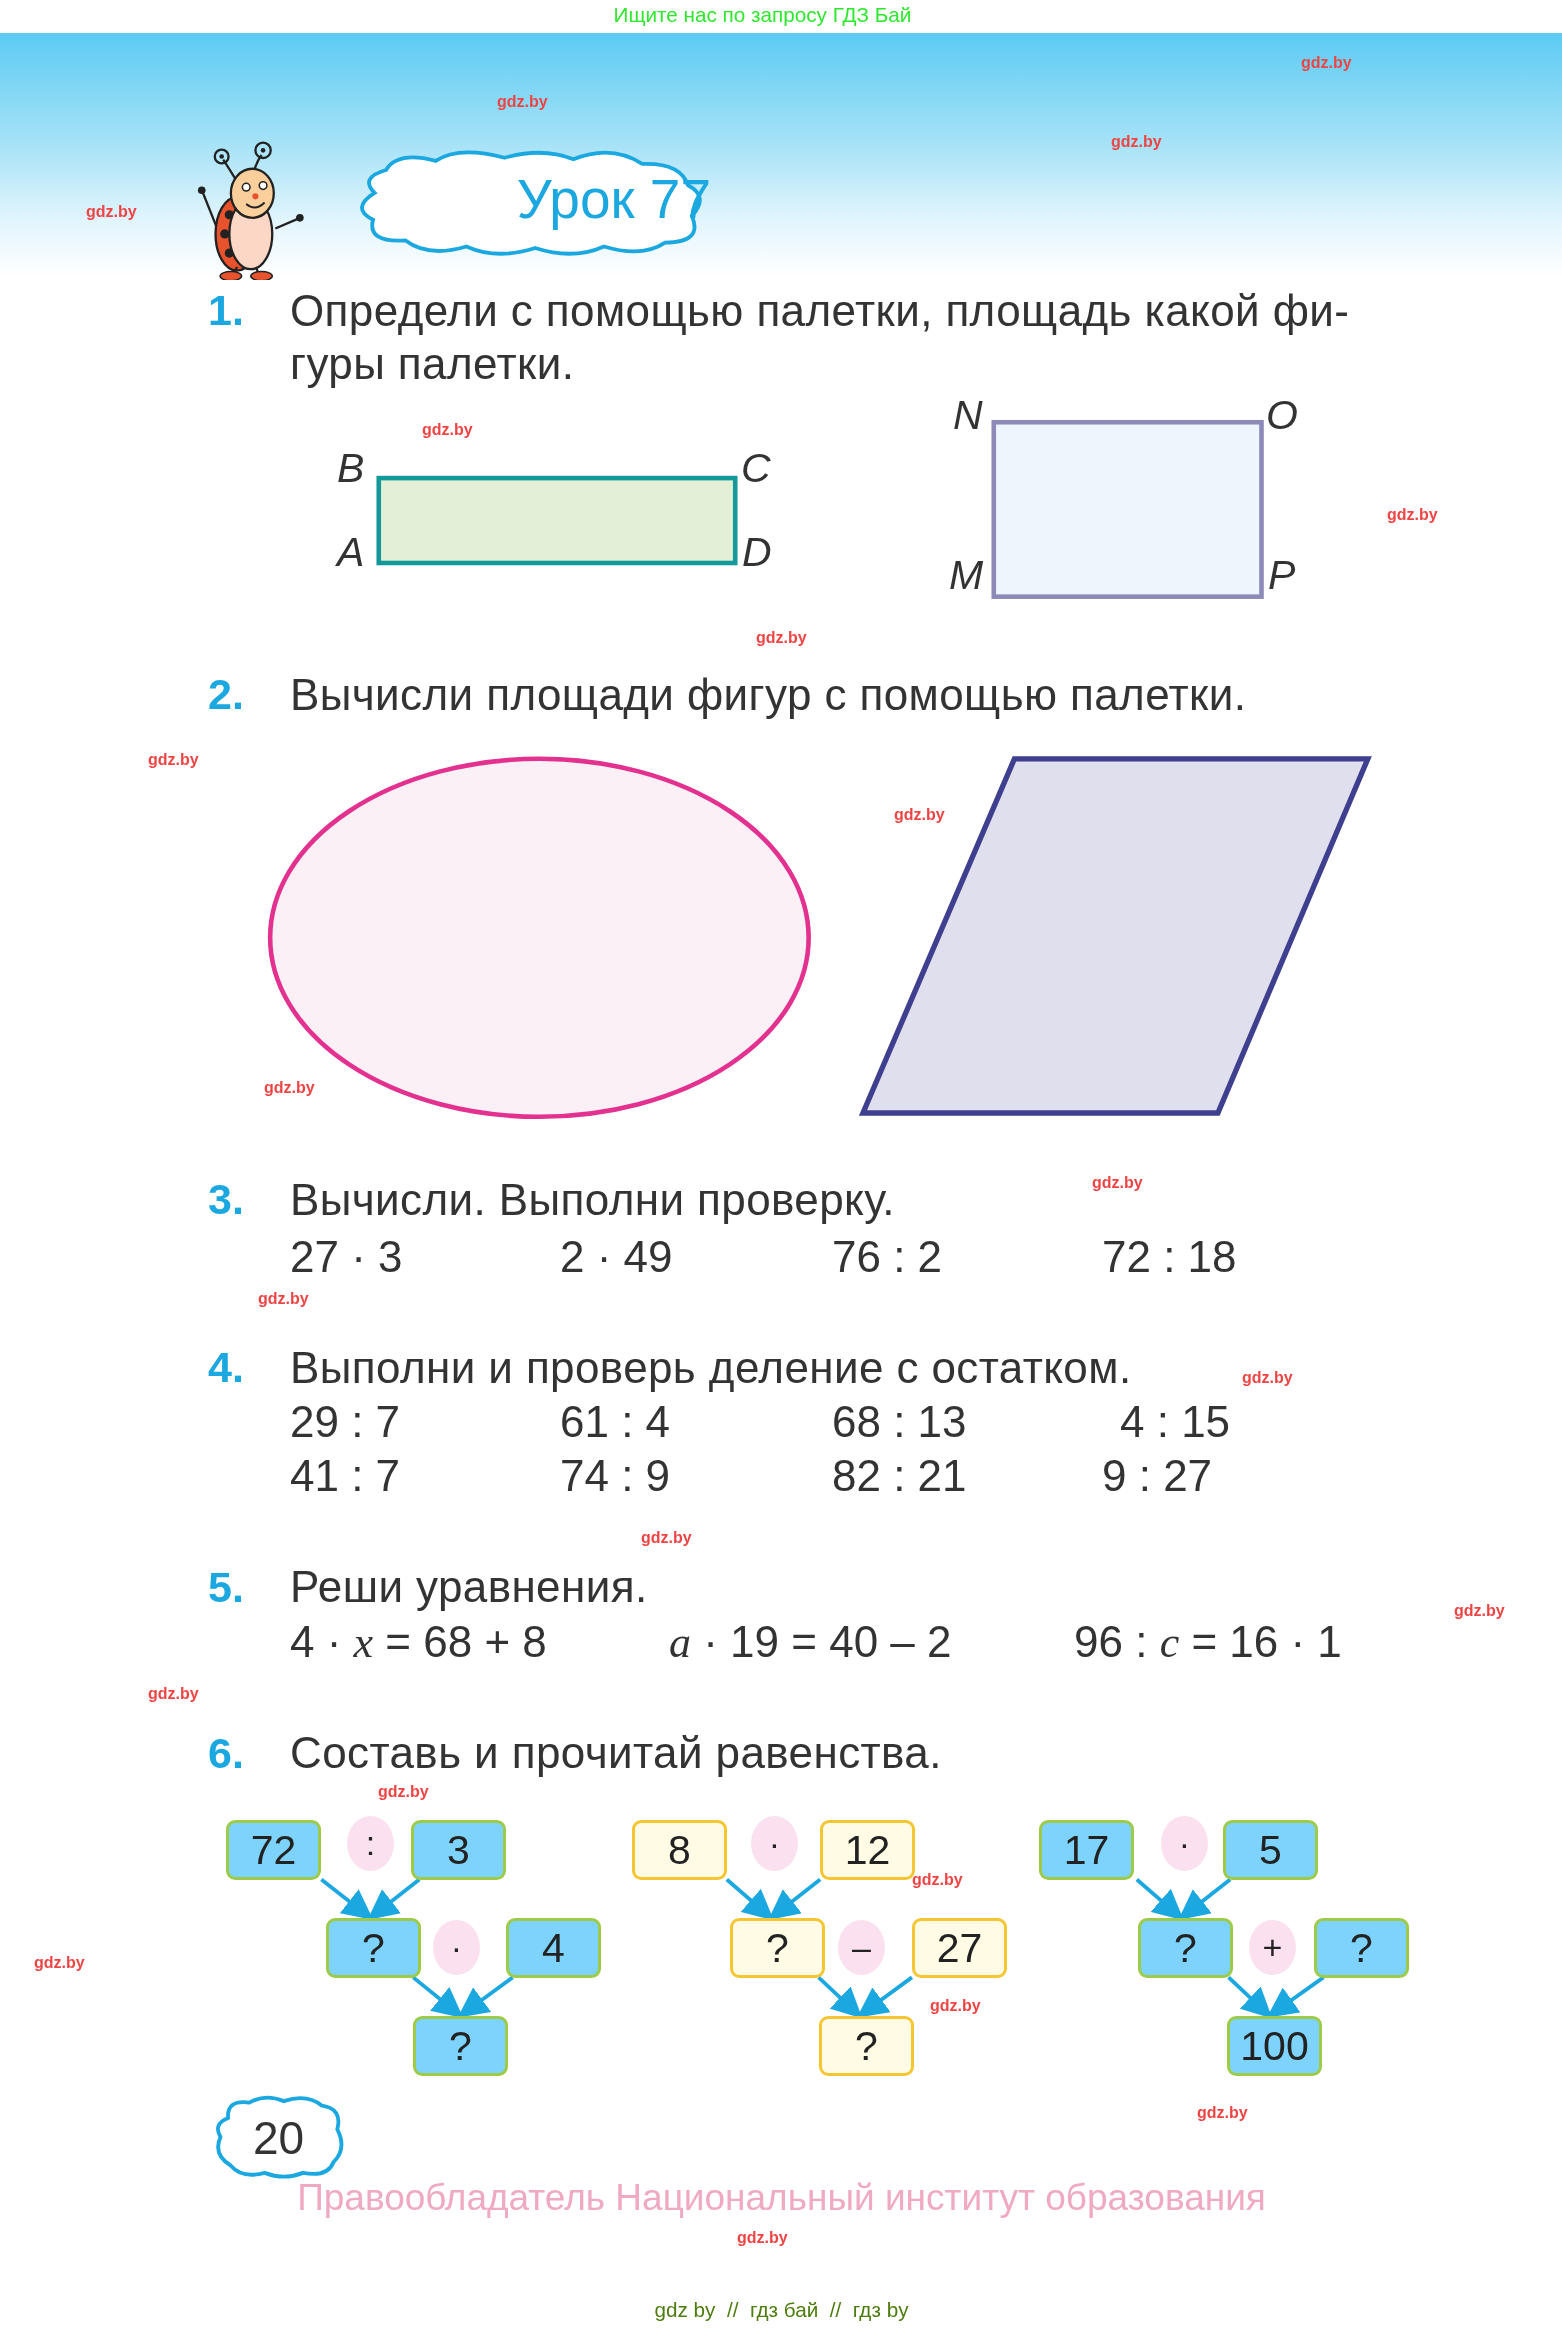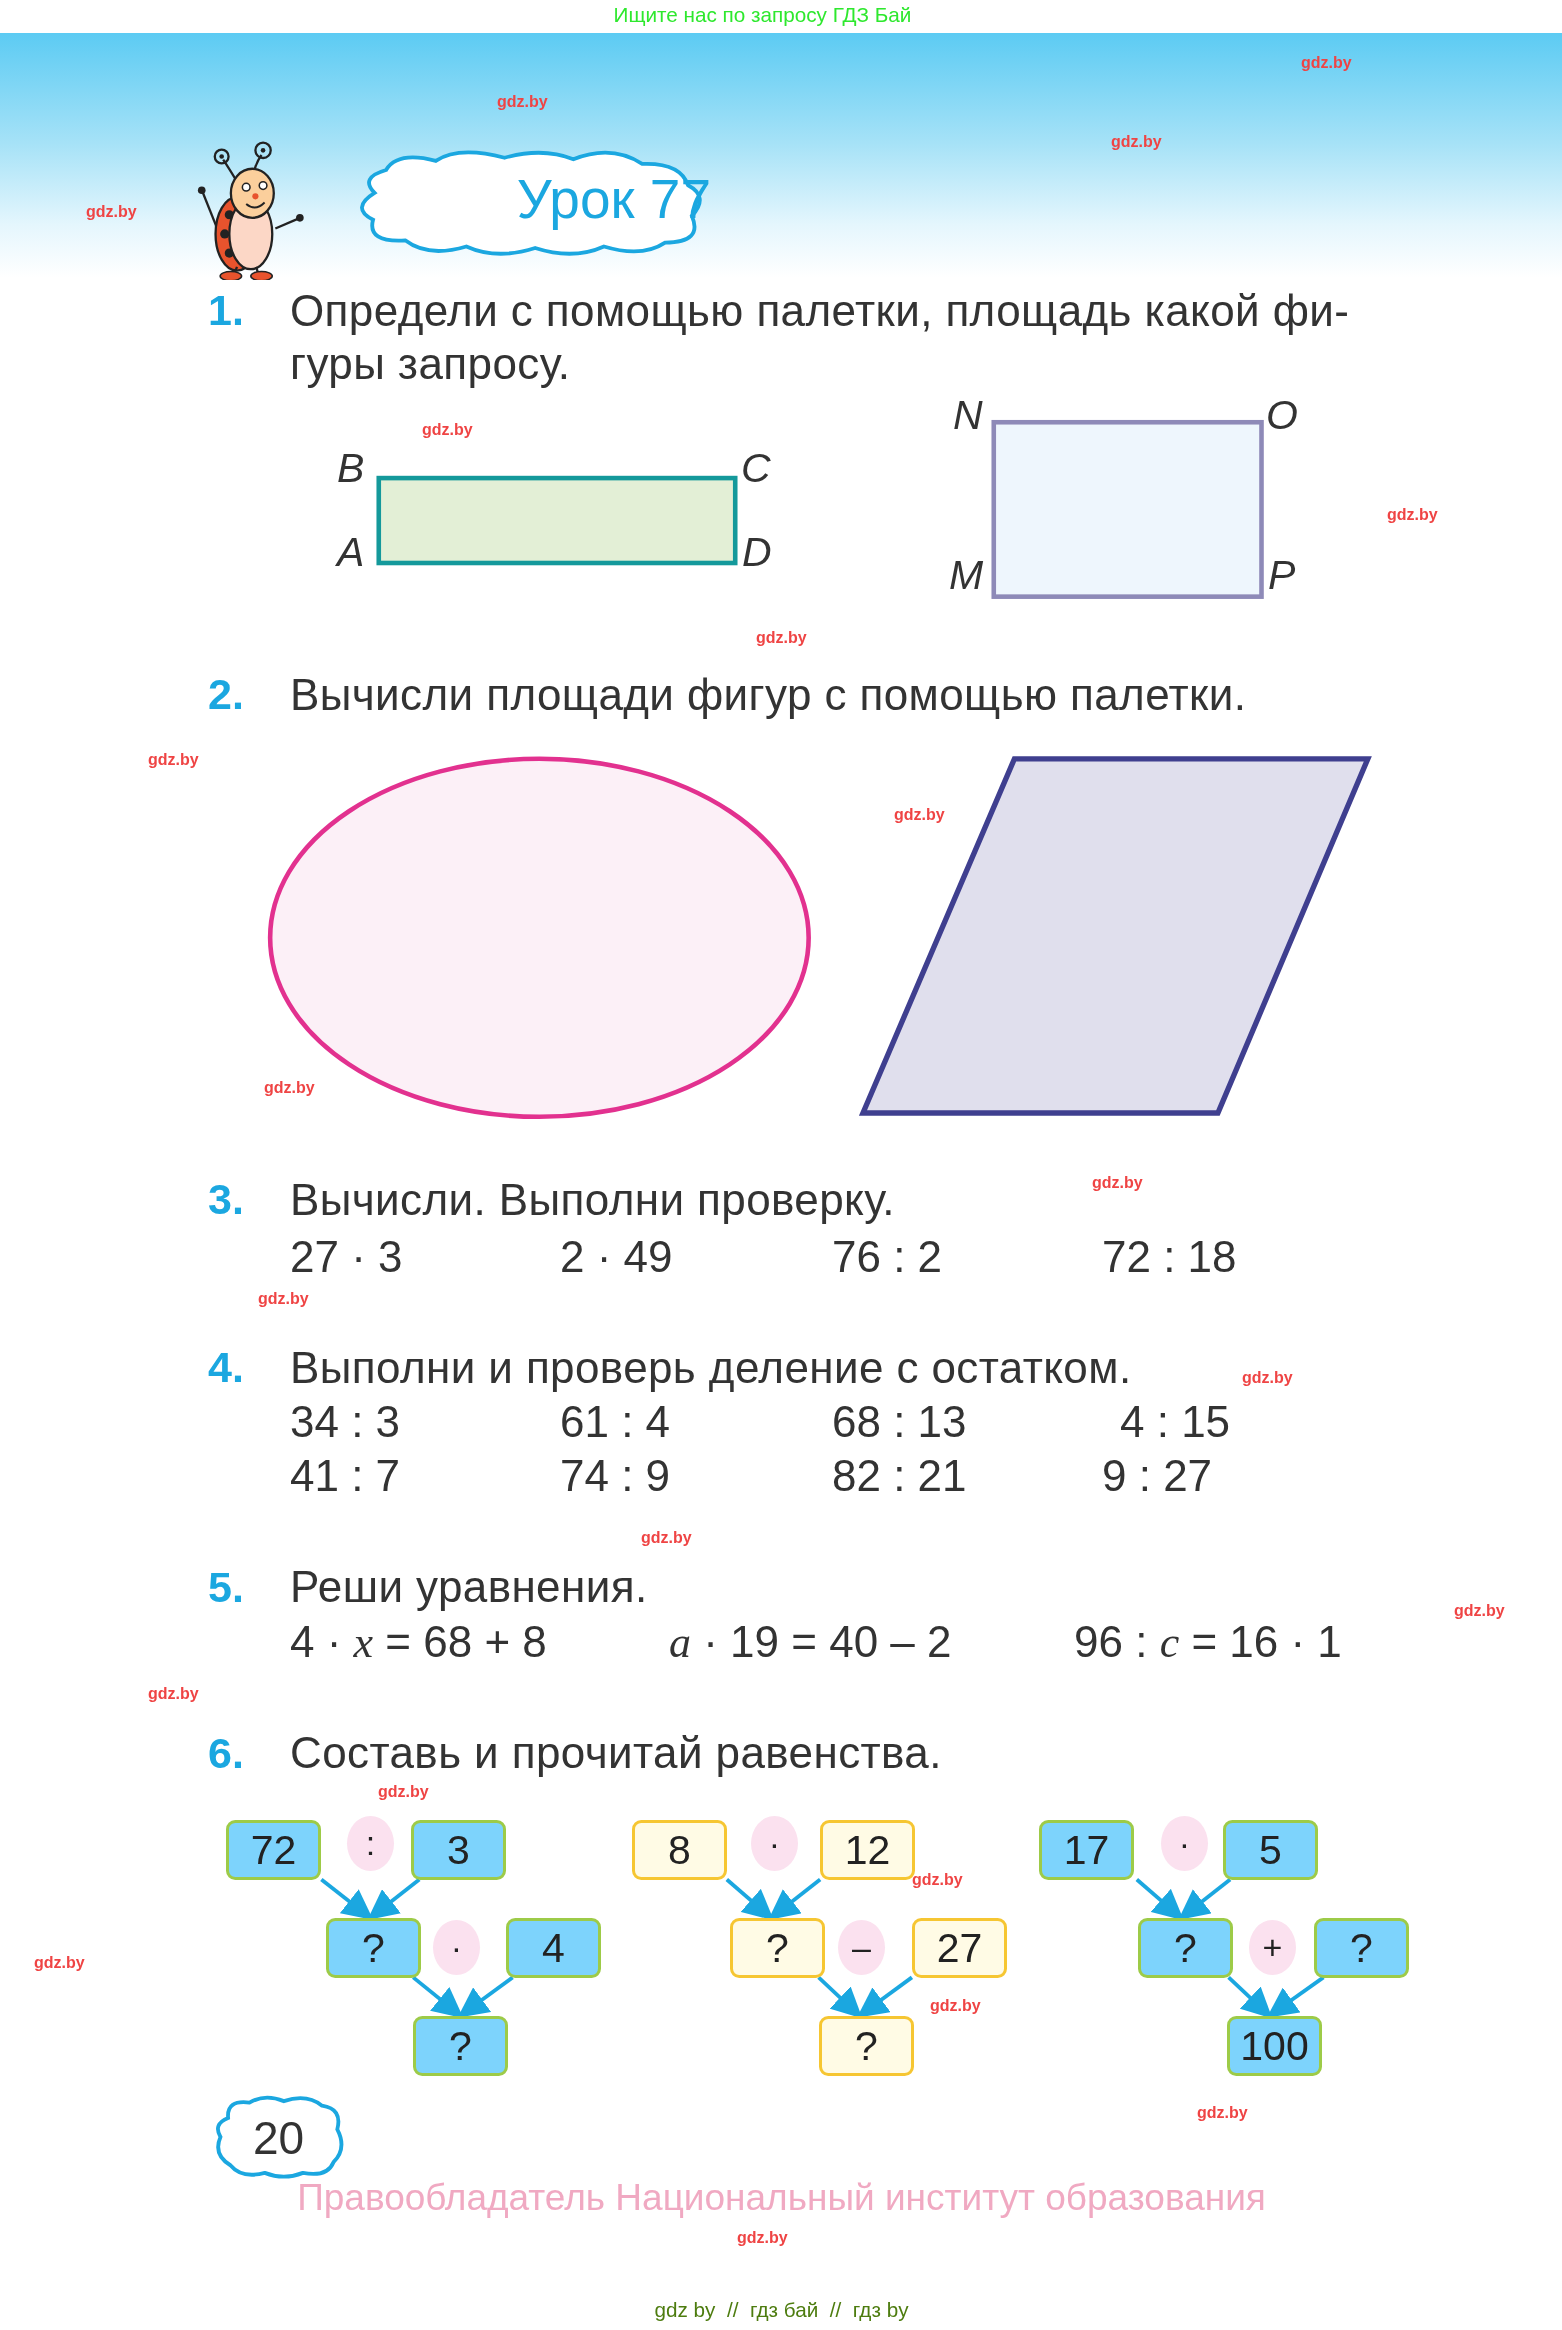--- a/index.html
+++ b/index.html
@@ -84,21 +84,21 @@
 <div class="wm" style="left:148px;top:1685px;">gdz.by</div>
 <div class="wm" style="left:378px;top:1783px;">gdz.by</div>
 <div class="wm" style="left:912px;top:1871px;">gdz.by</div>
 <div class="wm" style="left:34px;top:1954px;">gdz.by</div>
 <div class="wm" style="left:930px;top:1997px;">gdz.by</div>
 <div class="wm" style="left:1197px;top:2104px;">gdz.by</div>
 <div class="wm" style="left:737px;top:2229px;">gdz.by</div>
 
 <div class="ex-num" style="left:208px;top:286px;">1.</div>
 <div class="ex-text" style="left:290px;top:285px;">Определи с помощью палетки, площадь какой фи-</div>
-<div class="ex-text" style="left:290px;top:338px;">гуры запросу.</div>
+<div class="ex-text" style="left:290px;top:338px;">гуры палетки.</div>
 
 <svg class="abs" style="left:0;top:0;" width="1563" height="2330" viewBox="0 0 2043 3046">
   <rect x="495" y="625" width="466" height="111" fill="#e3efd6" stroke="#14999b" stroke-width="6"></rect>
   <rect x="1299" y="552" width="350" height="228" fill="#eef6fd" stroke="#8e8ab8" stroke-width="6"></rect>
   <ellipse cx="705" cy="1226" rx="352" ry="234" fill="#fcf0f7" stroke="#e2318f" stroke-width="6"></ellipse>
   <polygon points="1326,992 1788,992 1592,1455 1128,1455" fill="#e0dfed" stroke="#3f3f8f" stroke-width="7"></polygon>
 </svg>
 
 <div class="lbl" style="left:337px;top:445px;">B</div>
 <div class="lbl" style="left:741px;top:445px;">C</div>
@@ -114,21 +114,21 @@
 
 <div class="ex-num" style="left:208px;top:1175px;">3.</div>
 <div class="ex-text" style="left:290px;top:1174px;">Вычисли. Выполни проверку.</div>
 <div class="row-item" style="left:290px;top:1232px;">27 · 3</div>
 <div class="row-item" style="left:560px;top:1232px;">2 · 49</div>
 <div class="row-item" style="left:832px;top:1232px;">76 : 2</div>
 <div class="row-item" style="left:1102px;top:1232px;">72 : 18</div>
 
 <div class="ex-num" style="left:208px;top:1343px;">4.</div>
 <div class="ex-text" style="left:290px;top:1342px;">Выполни и проверь деление с остатком.</div>
-<div class="row-item" style="left:290px;top:1397px;">34 : 3</div>
+<div class="row-item" style="left:290px;top:1397px;">29 : 7</div>
 <div class="row-item" style="left:560px;top:1397px;">61 : 4</div>
 <div class="row-item" style="left:832px;top:1397px;">68 : 13</div>
 <div class="row-item" style="left:1102px;top:1397px;margin-left:18px;">4 : 15</div>
 <div class="row-item" style="left:290px;top:1451px;">41 : 7</div>
 <div class="row-item" style="left:560px;top:1451px;">74 : 9</div>
 <div class="row-item" style="left:832px;top:1451px;">82 : 21</div>
 <div class="row-item" style="left:1102px;top:1451px;">9 : 27</div>
 
 <div class="ex-num" style="left:208px;top:1563px;">5.</div>
 <div class="ex-text" style="left:290px;top:1561px;">Реши уравнения.</div>

